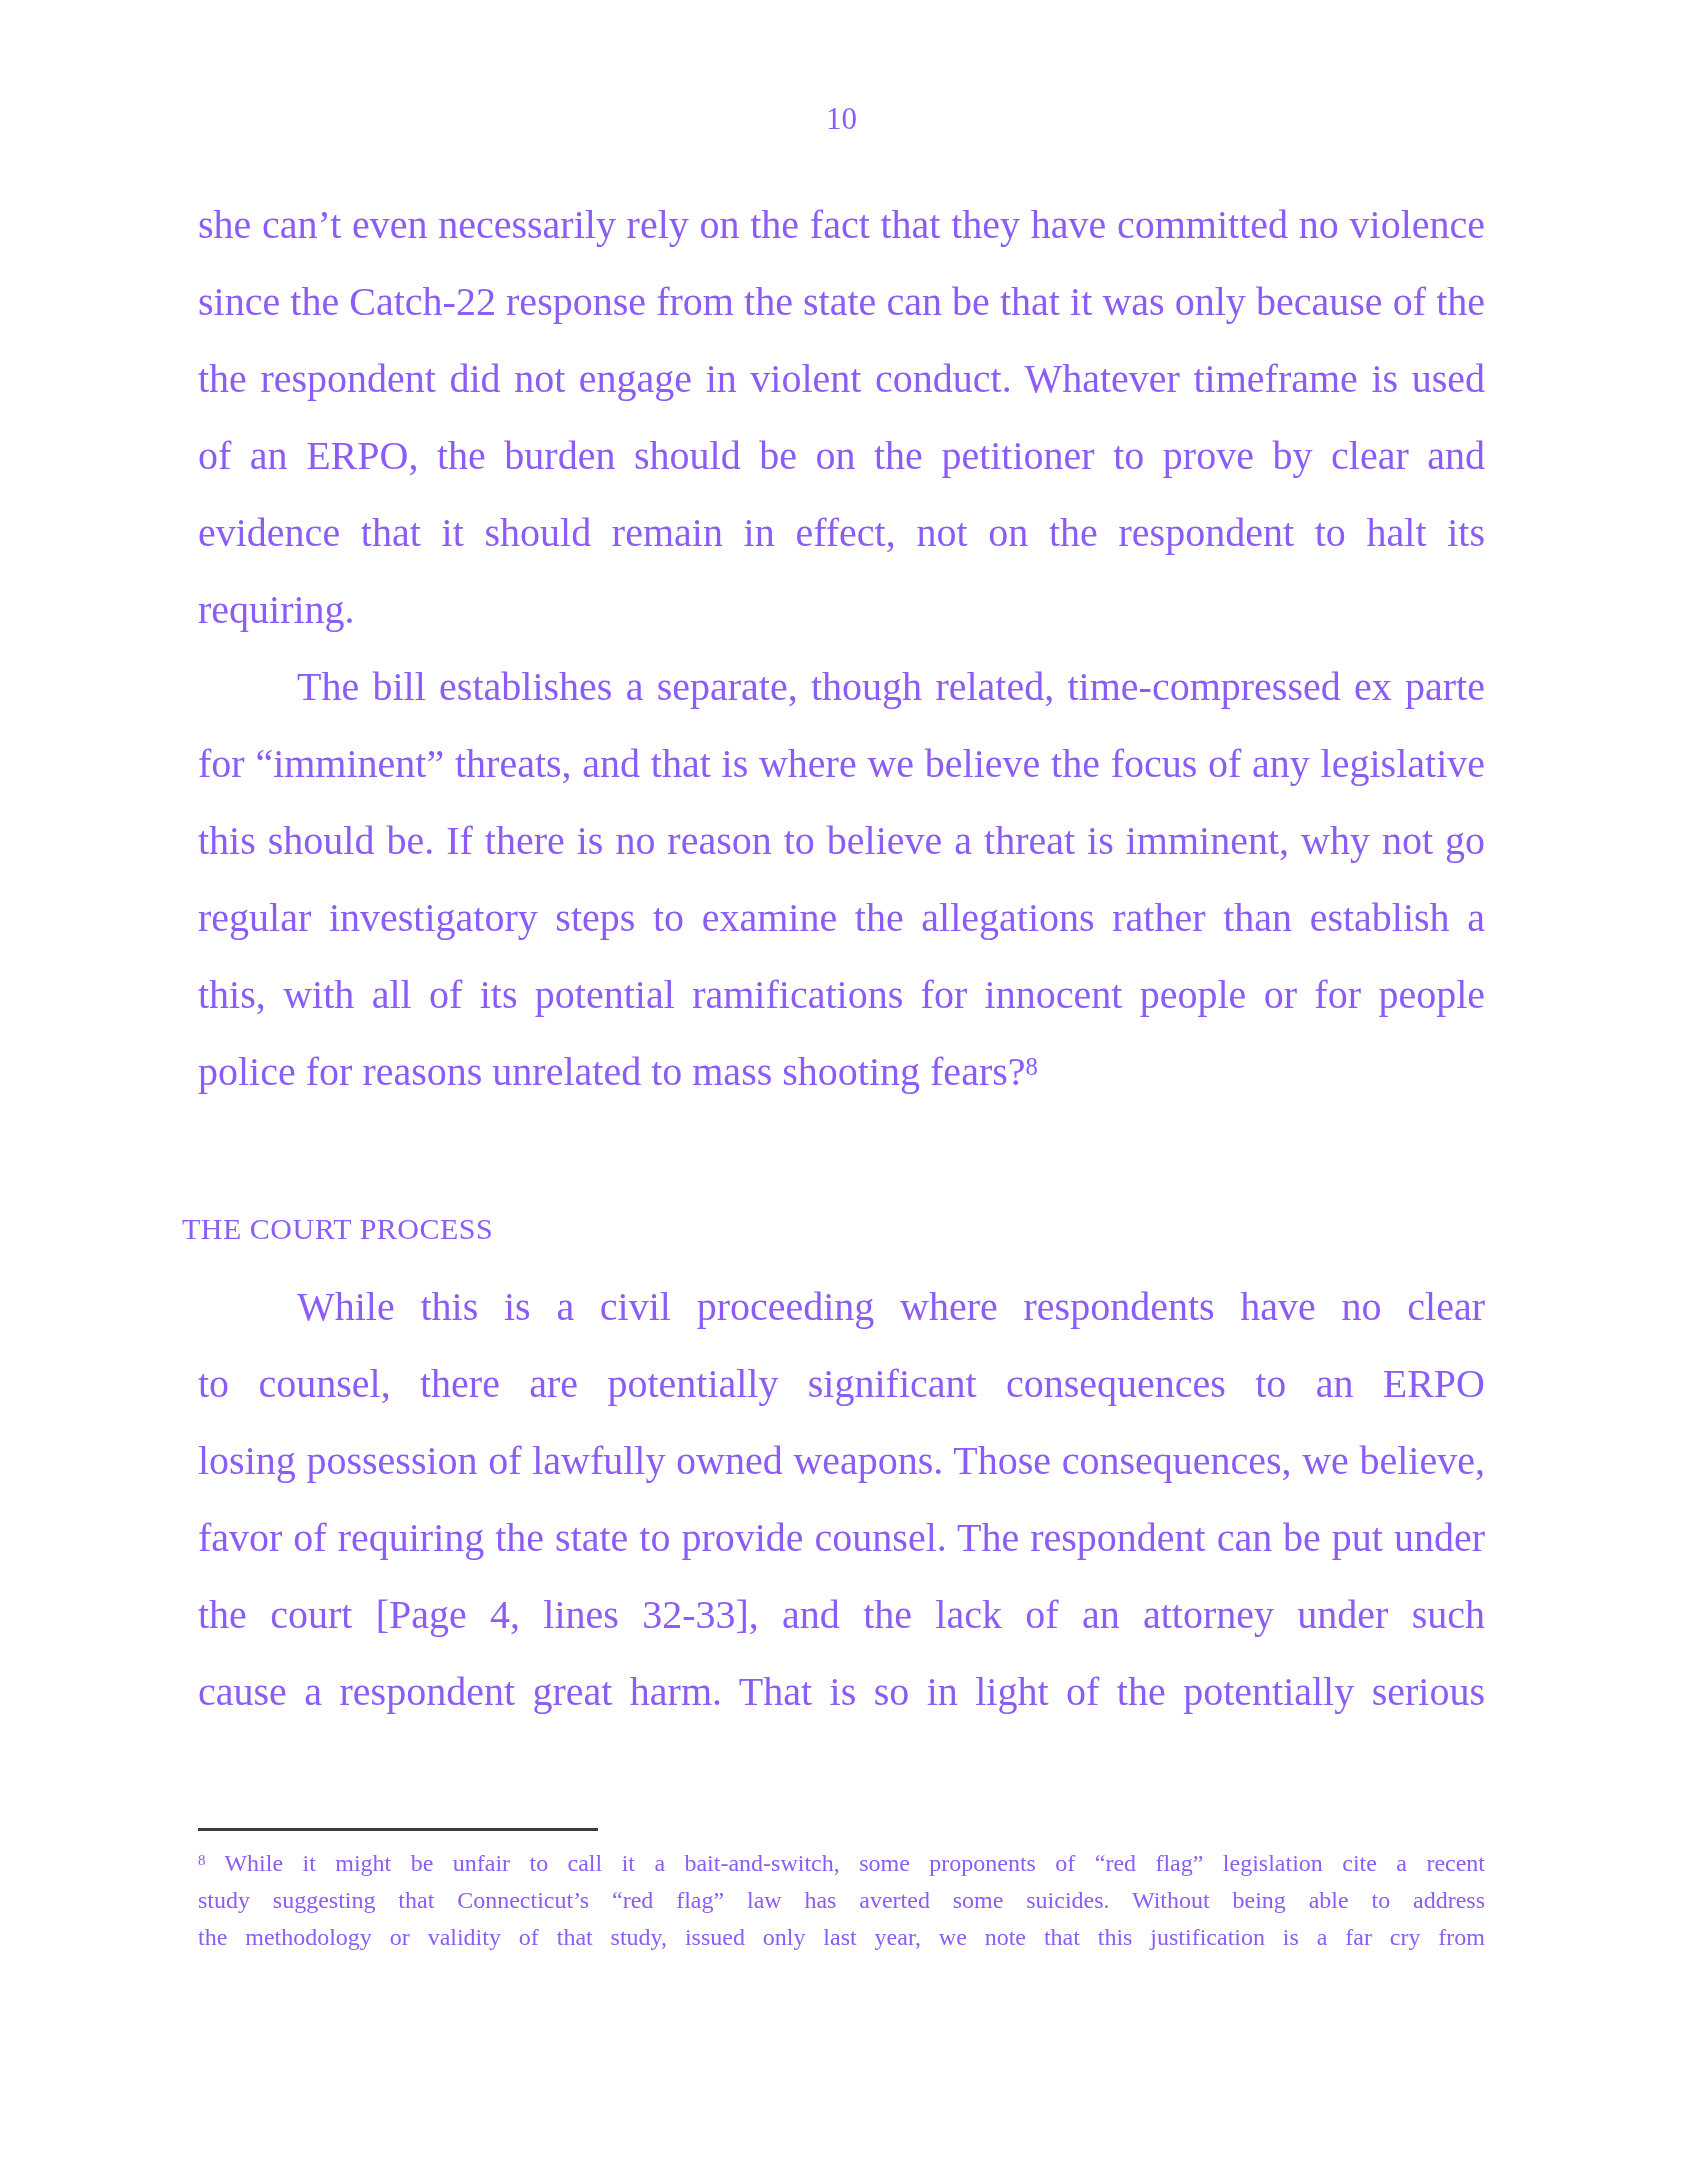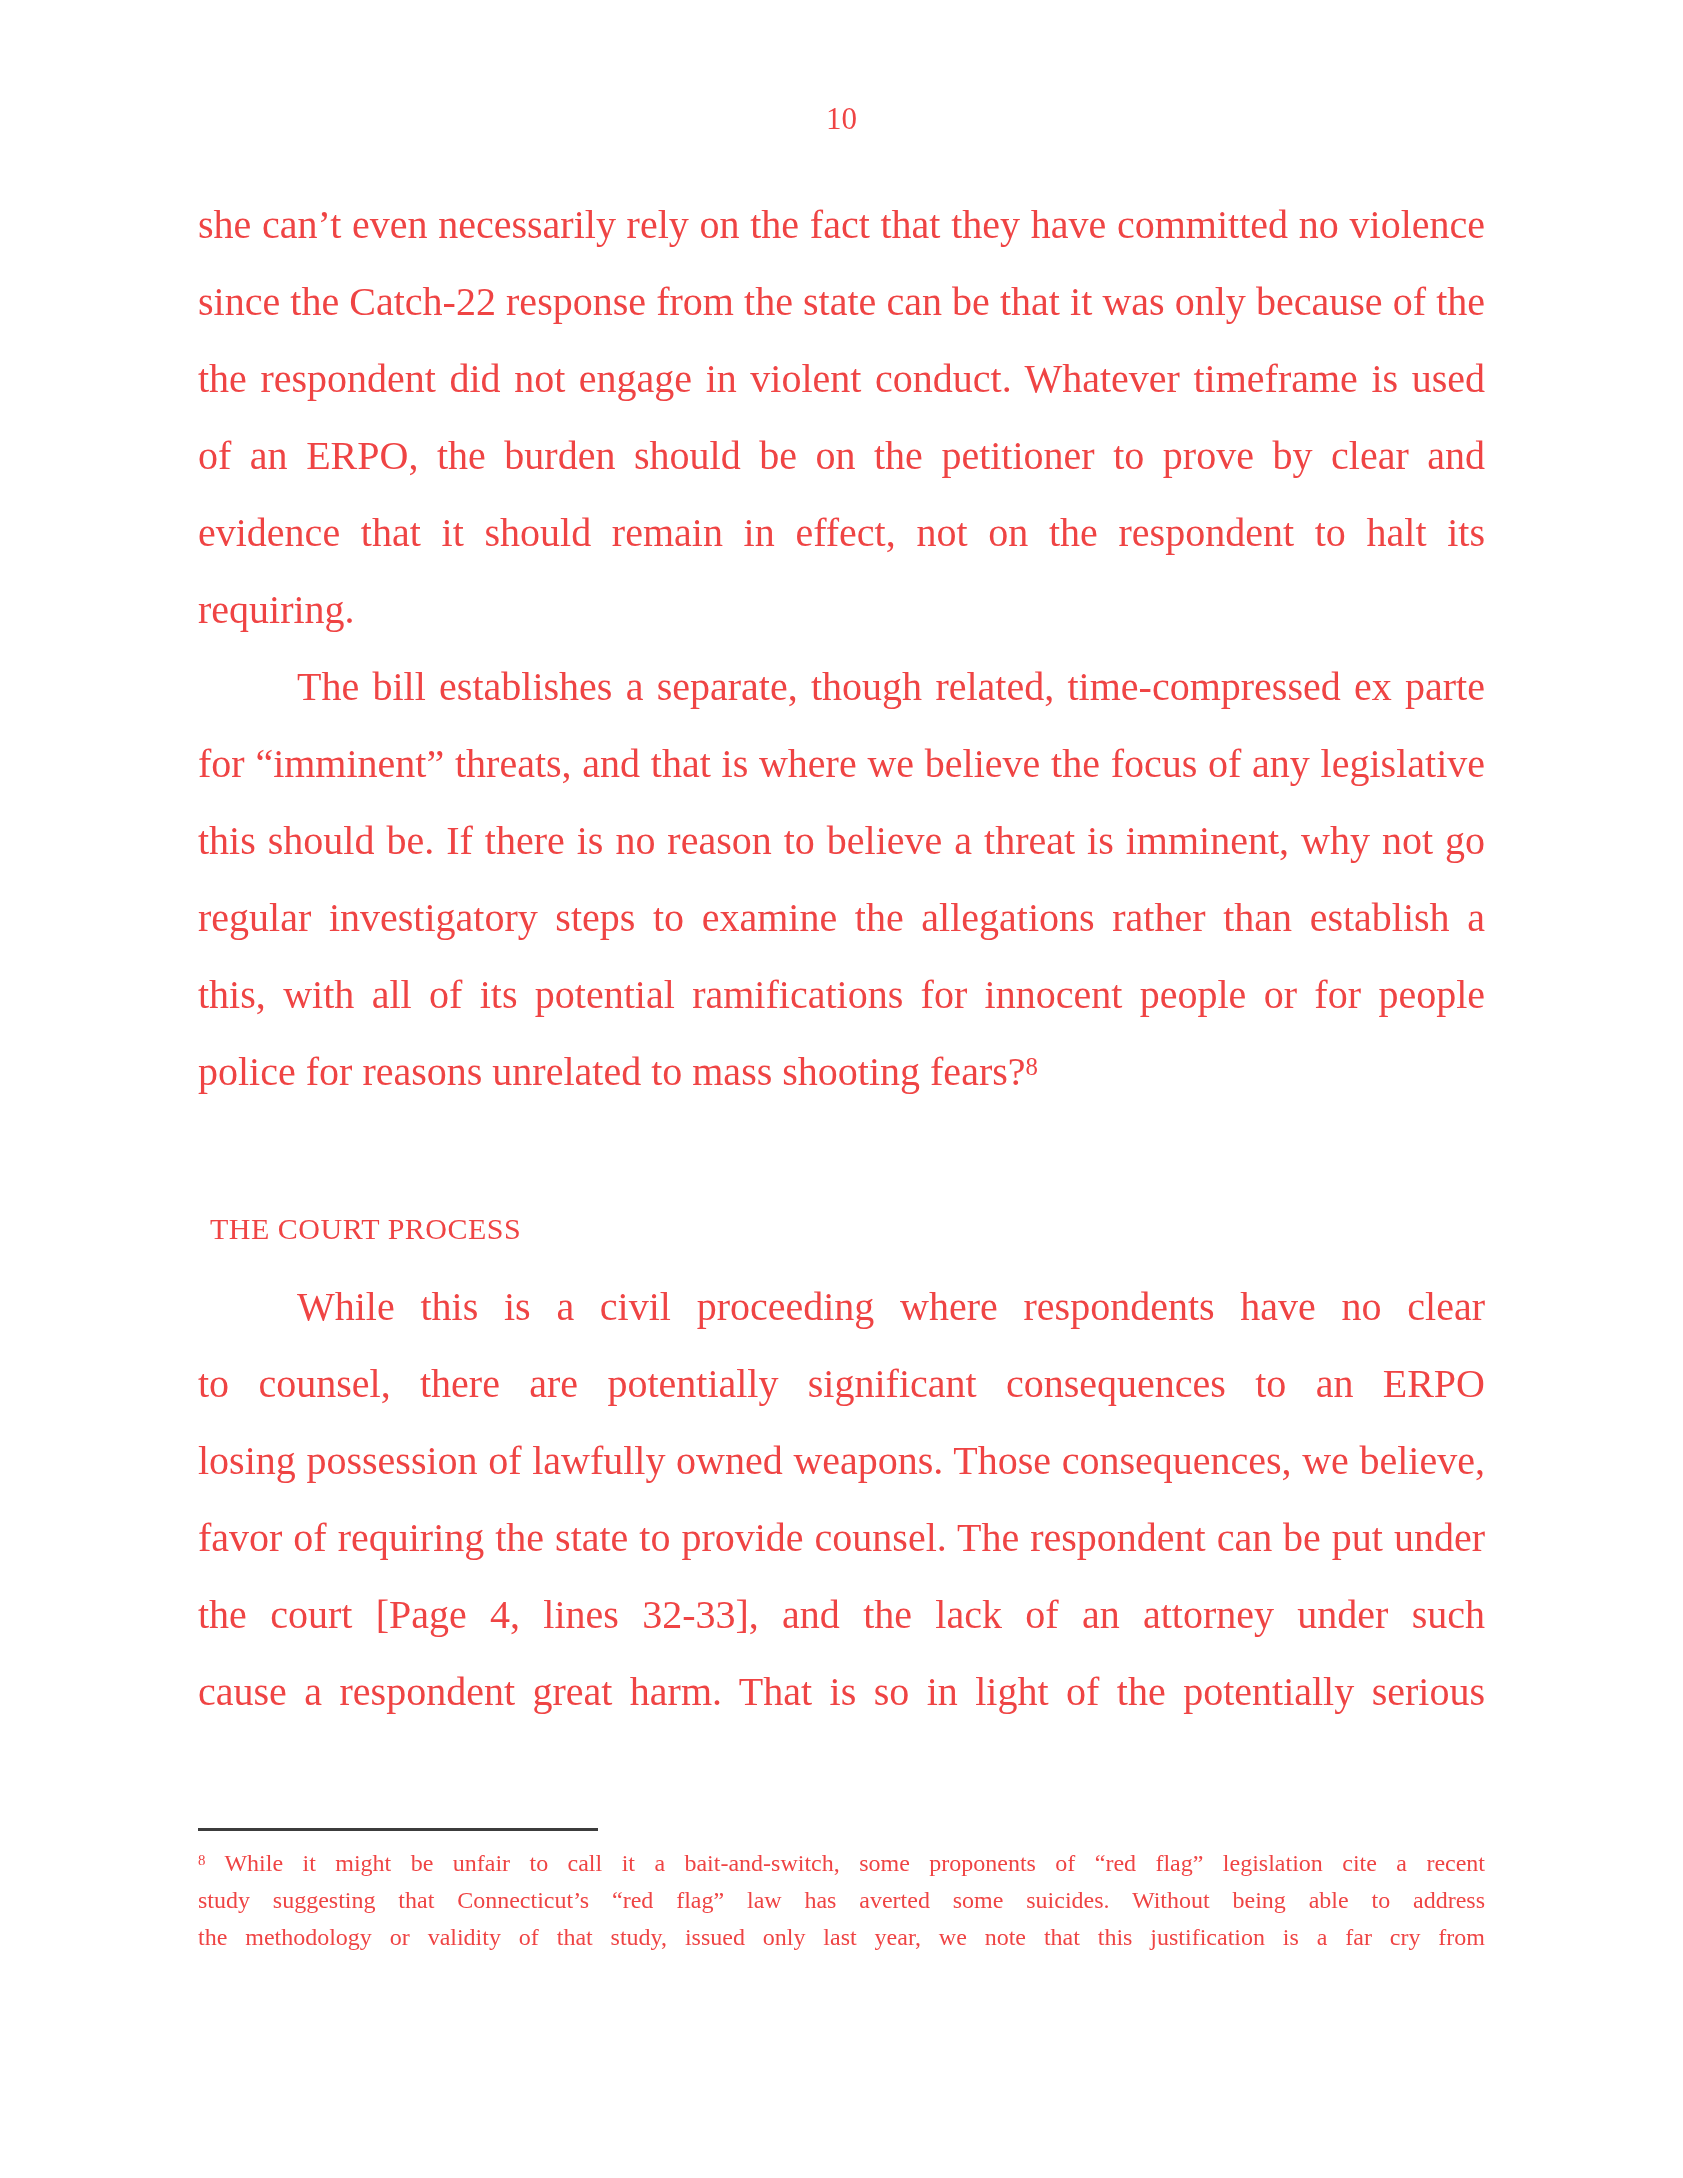--- a/index.html
+++ b/index.html
@@ -20,21 +20,21 @@
   }
   .textblock {
     position: absolute;
     left: 198px;
     width: 1287px;
   }
   #main-text { top: 186px; }
   #para3     { top: 1268px; }
   .section-heading {
     position: absolute;
-    left: 210px; top: 1190px;
+    left: 182px; top: 1190px;
     width: 1287px; height: 77px;
     line-height: 77px;
     font-size: 30px;
     letter-spacing: 0.5px;
   }
   .line {
     font-size: 40px;
     height: 77px;
     line-height: 77px;
     text-align: justify;
@@ -60,21 +60,21 @@
     font-size: 62%;
     line-height: 0;
     vertical-align: baseline;
     position: relative;
     top: -0.42em;
   }
 </style>
 </head>
 <body>
 
-<div class="page" style="background: rgb(255, 255, 255); color: #ef4444;">
+<div class="page" style="background: rgb(255, 255, 255); color: #8b5cf6;">
   <div class="page-number">10</div>
   <div class="textblock" id="main-text">
       <div class="line">she can’t even necessarily rely on the fact that they have committed no violence in the year,</div>
       <div class="line">since the Catch-22 response from the state can be that it was only because of the ERPO that</div>
       <div class="line">the respondent did not engage in violent conduct. Whatever timeframe is used for renewal</div>
       <div class="line">of an ERPO, the burden should be on the petitioner to prove by clear and convincing</div>
       <div class="line">evidence that it should remain in effect, not on the respondent to halt its continued</div>
       <div class="line nojust">requiring.</div>
       <div class="line indent">The bill establishes a separate, though related, time-compressed ex parte procedure</div>
       <div class="line">for “imminent” threats, and that is where we believe the focus of any legislative effort like</div>

